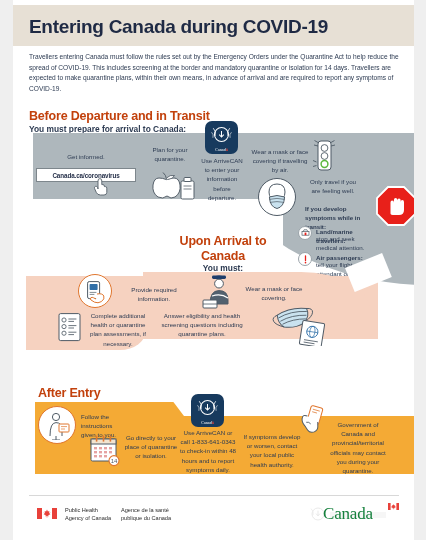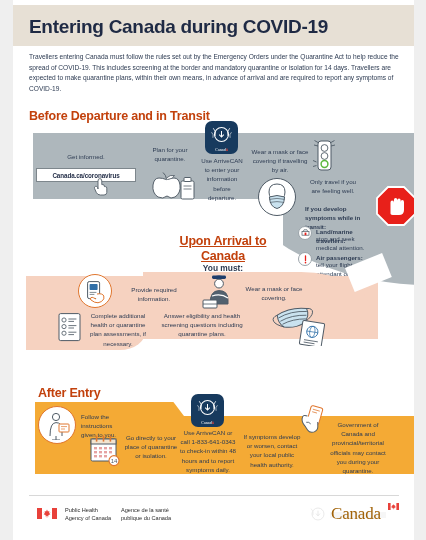--- a/index.html
+++ b/index.html
@@ -68,21 +68,21 @@
     border-bottom-left-radius: 215px 152px;
   }
   #s1-fan-mask {
     position: absolute; left: 200px; top: 199px;
     width: 70px; height: 86px;
     background: #ffffff;
   }
 
   
   #s2-head  { left: 155px; top: 234px; text-align: center; width: 110px; line-height: 1.18;
-              white-space: normal; font-size: 12.5px; text-decoration: underline; }
+              white-space: normal; font-size: 12.5px; }
   #s2-sub   { left: 155px; top: 263px; width: 110px; text-align: center; }
   #s2-band {
     position: absolute; left: 13px; top: 276px;
     width: 352px; height: 63px;
     background: #f6d2c0;
   }
   #s2-lshape {
     position: absolute; left: 130px; top: 272px;
     width: 228px; height: 40px;
     background: #f6d2c0;
@@ -191,23 +191,22 @@
     border: 0;
   }
   .fl-bar { position: absolute; top: 0; width: 5px; height: 11px; background: #e8413a; }
   .fedid {
     position: absolute;
     font-size: 5.6px; line-height: 1.45; color: #2b2b2b;
   }
   #wordmark {
     position: absolute; left: 310px; top: 504px;
     font-family: "Liberation Serif", serif;
-    font-size: 17px; color: #a16207;
+    font-size: 17px; color: #15803d;
     letter-spacing: -0.2px;
-    margin-left: 8px;
   }
   #wordmark-flag {
     position: absolute; left: 375px; top: 503px;
     width: 11px; height: 7px;
   }
   #ghost {
     position: absolute; left: 295px; top: 505px;
     width: 90px; height: 20px;
     opacity: 0.18;
   }
@@ -217,20 +216,21 @@
 
 <div id="page">
 
   <div id="banner">
     <div id="banner-title">Entering Canada during COVID-19</div>
   </div>
 
   <div id="intro">Travellers entering Canada must follow the rules set out by the Emergency Orders under the Quarantine Act to help reduce the spread of COVID-19. This includes screening at the border and mandatory quarantine or isolation for 14 days. Travellers are expected to make quarantine plans, within their own means, in advance of arrival and are required to report any symptoms of COVID-19.</div>
 
   <div class="sec-h1" id="s1-head">Before Departure and in Transit</div>
+  <div class="sec-h2" id="s1-sub">You must prepare for arrival to Canada:</div>
 
   <div id="s1-band"></div>
   <div id="s1-fan"></div>
   <div id="s1-fan-mask"></div>
 
   <div class="t" style="left:23px; top:152px; width:100px;">Get informed.</div>
 
   <div id="url-pill">
     <span>Canada.ca/coronavirus</span>
   </div>

